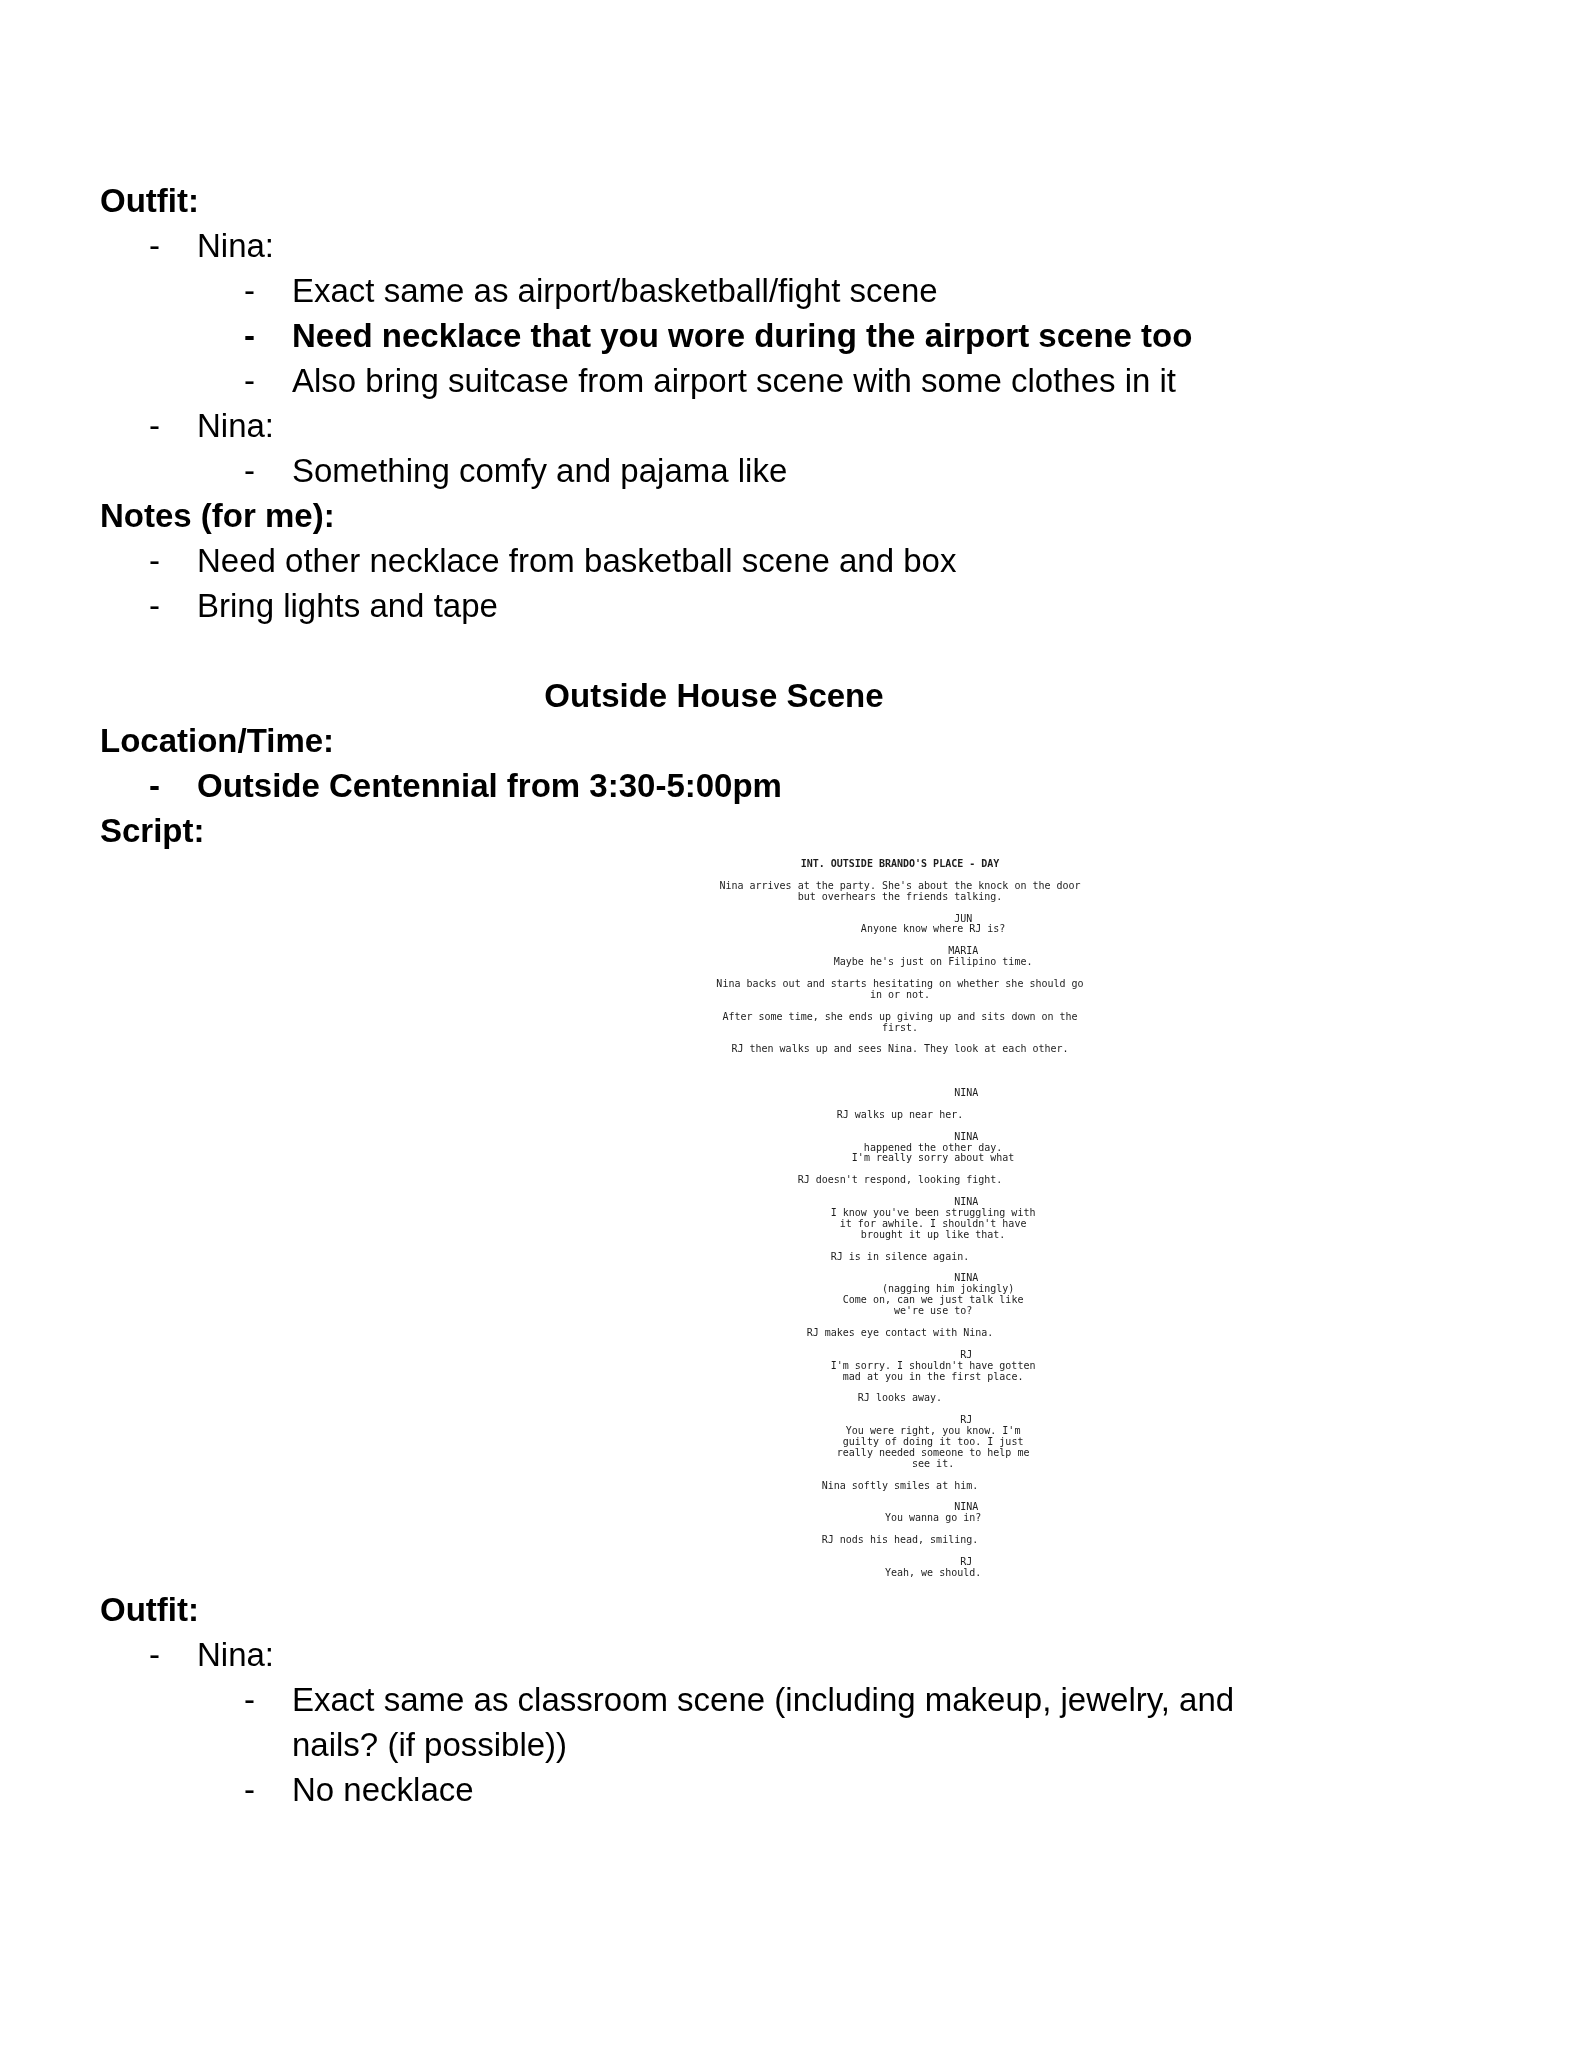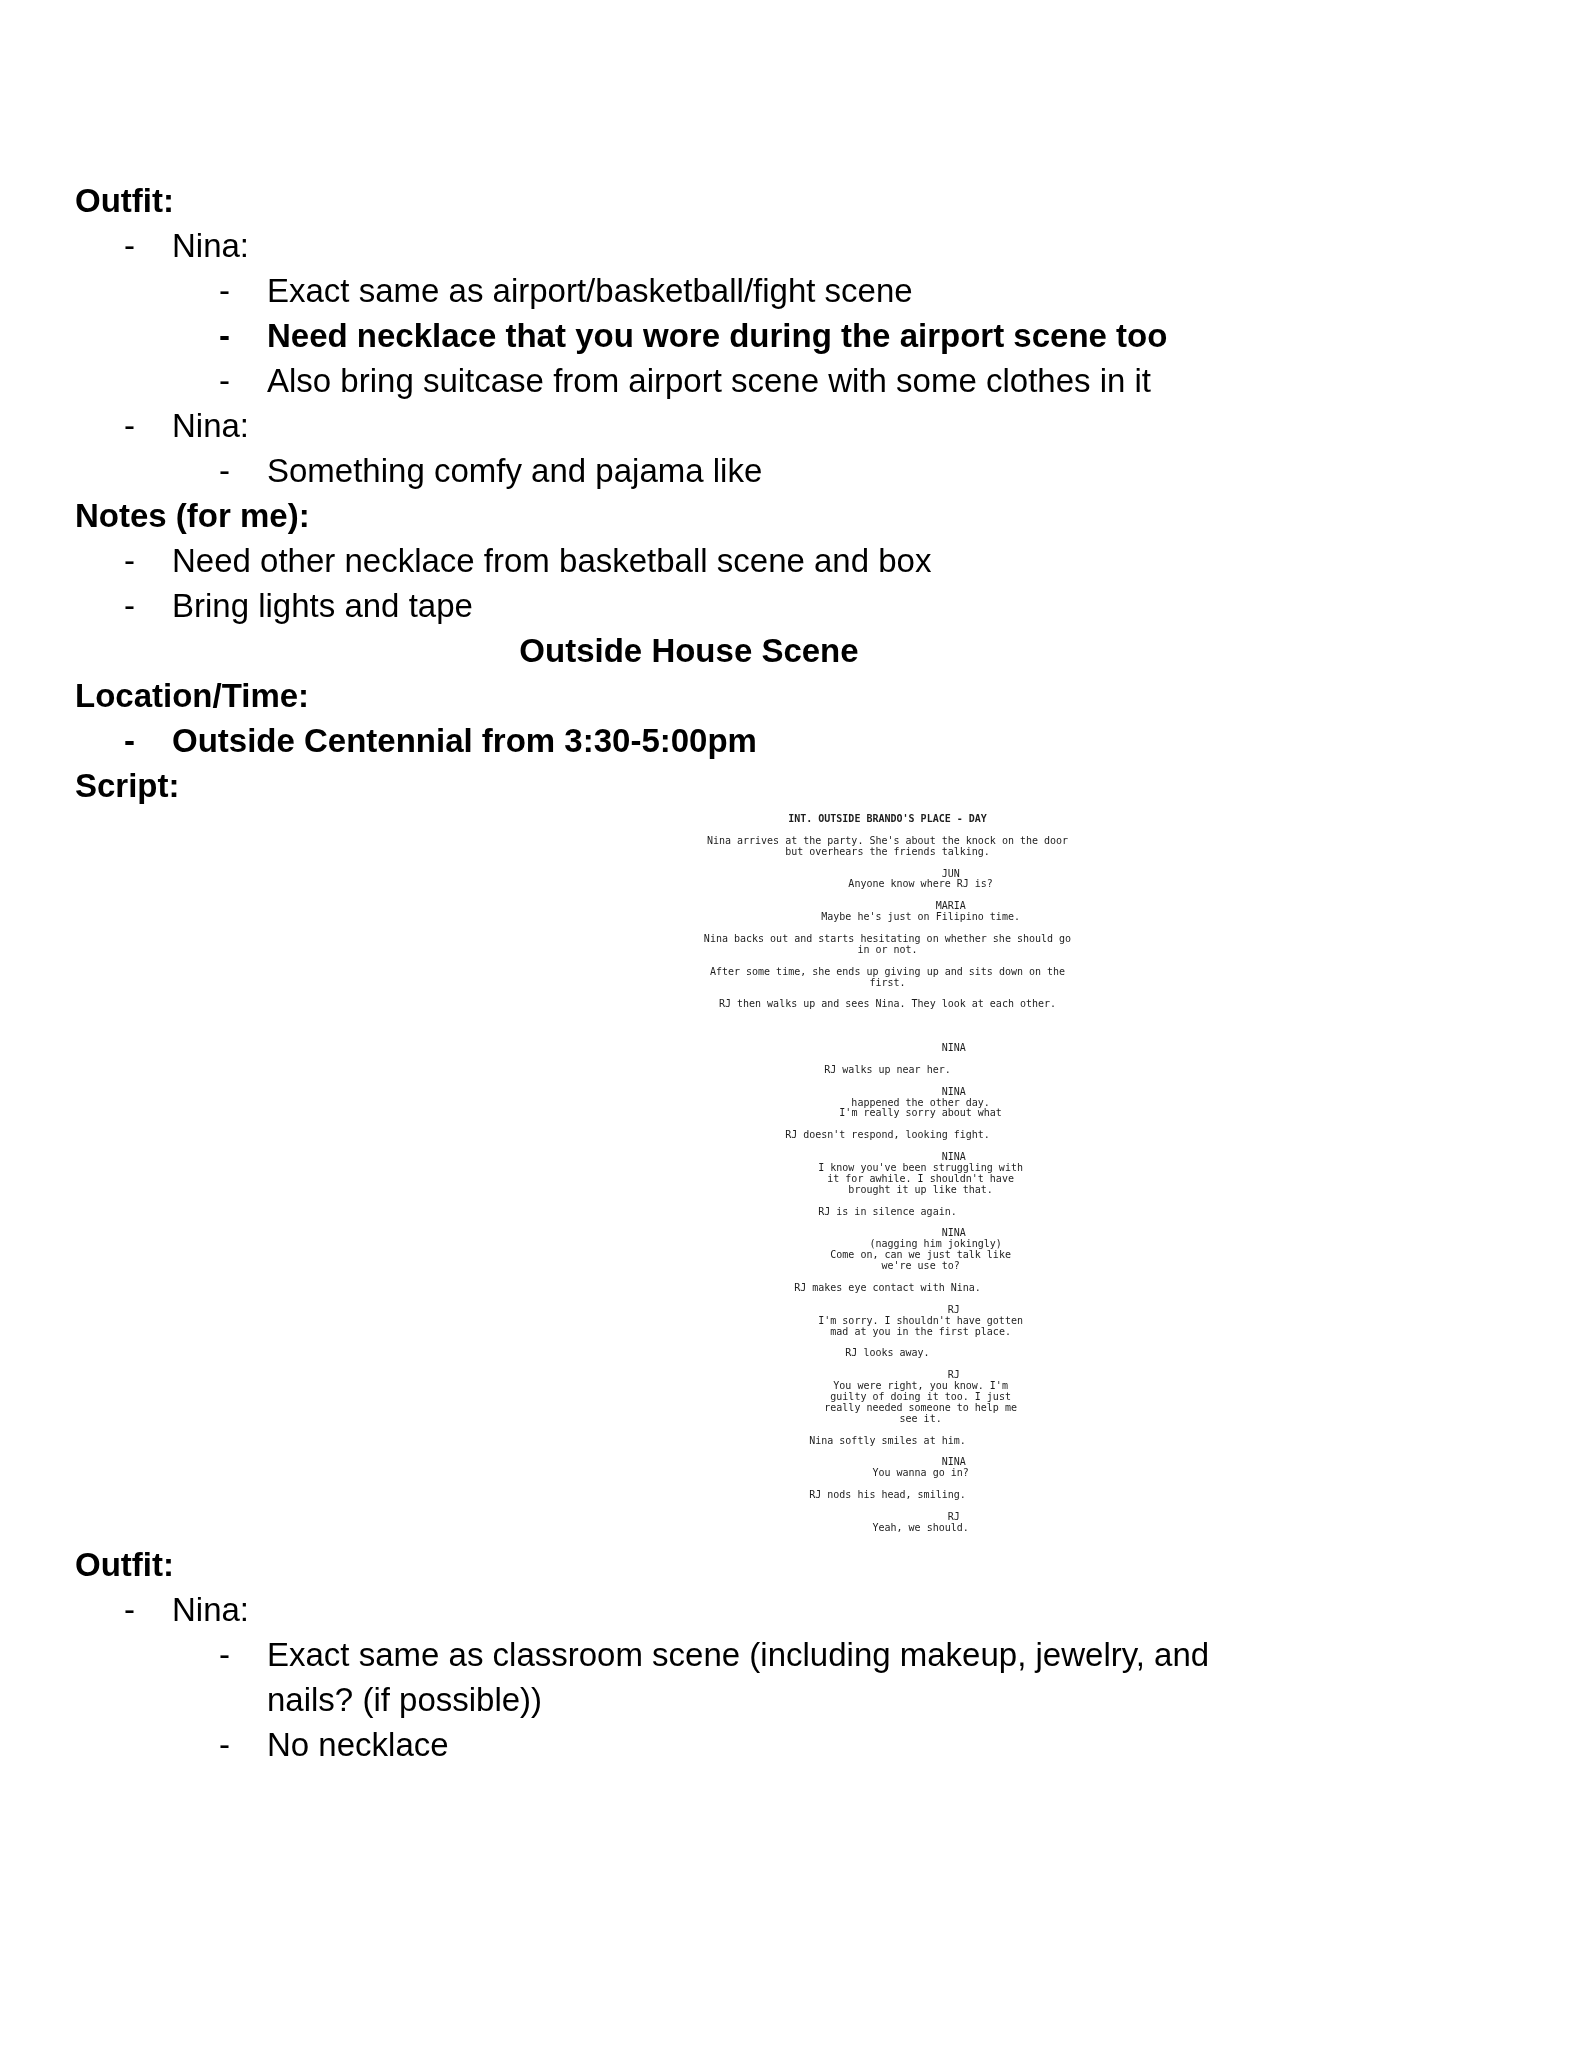--- a/index.html
+++ b/index.html
@@ -7,32 +7,33 @@
     position:relative;
     width:1594px;
     height:2066px;
     background:#ffffff;
     color:#000000;
     font-family:"Liberation Sans", sans-serif;
     font-size:33px;
     line-height:45px;
     overflow:hidden;
   }
-  .content { padding:178px 0 0 75px; }
+  .content { padding:178px 0 0 100px; }
   .h { font-weight:bold; }
   .row { display:flex; }
   .li1 { padding-left:49px; }
   .li2 { padding-left:144px; }
   .dash { flex:none; width:48px; }
   .li2 .txt { max-width:1020px; }
   .bold { font-weight:bold; }
   .title {
     width:1228px;
     text-align:center;
     font-weight:bold;
+    margin-top:45px;
   }
   .script {
     margin:6px 0 0 106px;
     font-family:"DejaVu Sans Mono", monospace;
     font-size:10px;
     line-height:10.9px;
     color:#1d1d1d;
     text-align:center;
   }
   .script .line { white-space:pre; min-height:10.9px; }

